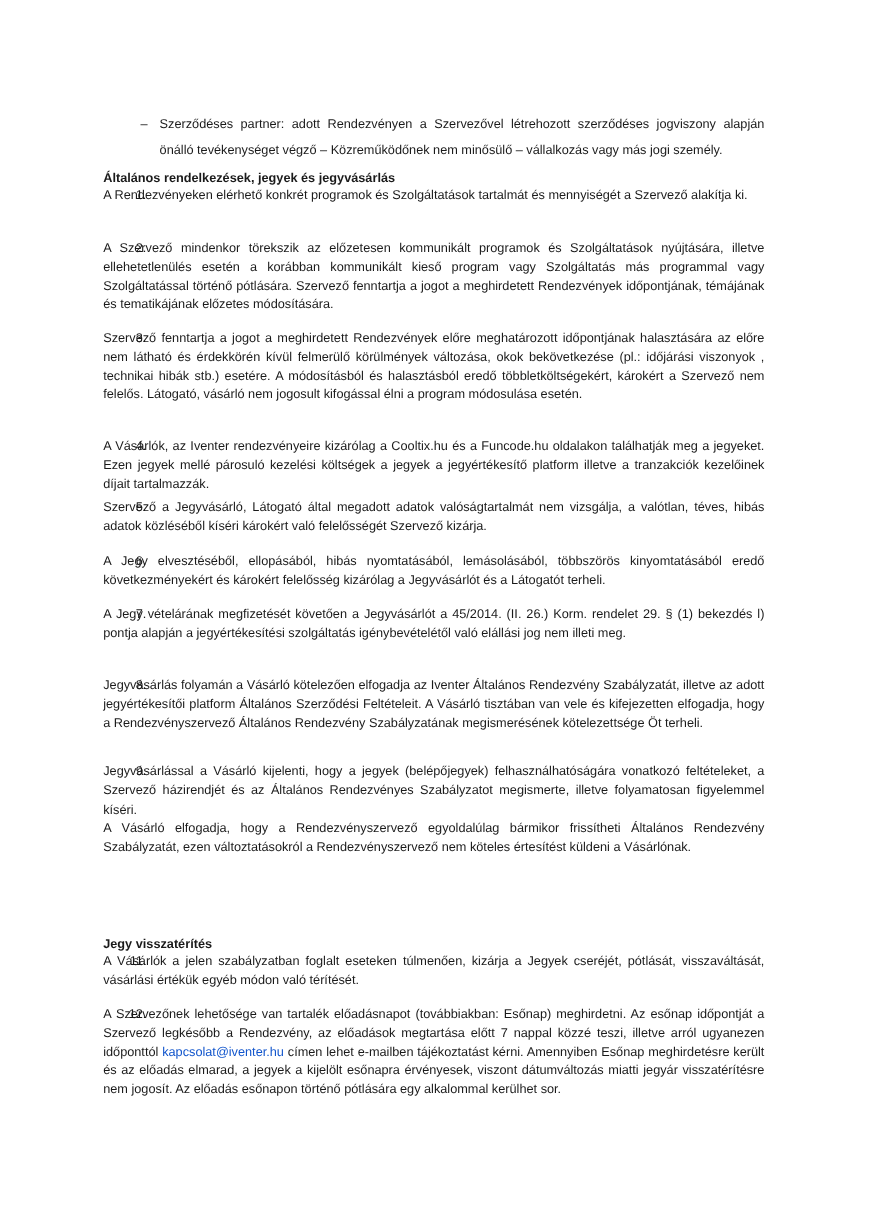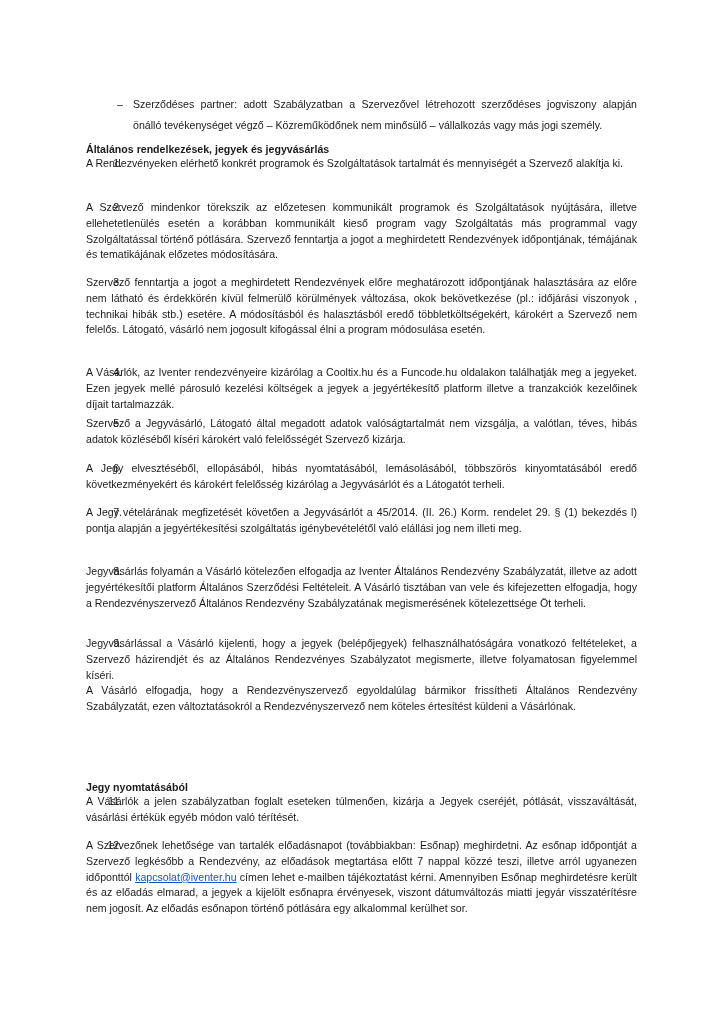--- a/index.html
+++ b/index.html
@@ -7,30 +7,30 @@
          font-family:"Liberation Sans", sans-serif; font-size:10.6px; color:#1a1a1a; }
   .page { position:absolute; left:0; top:0; width:725px; height:1024px; }
   .dash-item { position:absolute; left:86px; top:94px; width:551px; line-height:21px; }
   .dash-item .marker { position:absolute; left:31px; top:0; }
   .dash-item .text { margin-left:47px; text-align:justify; }
   .heading { position:absolute; left:86px; font-weight:bold; line-height:16px;text-align:right; }
   .item { position:absolute; left:86px; width:551px; line-height:15.8px; }
   .item .num { position:absolute; left:0; width:36px; text-align:right; top:0; }
   .item .text { text-align:justify; }
   .item .text p { margin:0; }
-  a.link { color:#1155cc; text-decoration:underline; }
+  a.link { color:#1155cc; }
 </style>
 </head>
 <body>
 
 <div class="page">
 
   <div class="dash-item">
     <span class="marker">–</span>
-    <div class="text">Szerződéses partner: adott Szabályzatban a Szervezővel létrehozott szerződéses jogviszony alapján önálló tevékenységet végző – Közreműködőnek nem minősülő – vállalkozás vagy más jogi személy.</div>
+    <div class="text">Szerződéses partner: adott Rendezvényen a Szervezővel létrehozott szerződéses jogviszony alapján önálló tevékenységet végző – Közreműködőnek nem minősülő – vállalkozás vagy más jogi személy.</div>
   </div>
 
   <div class="heading" style="top:141px;">Általános rendelkezések, jegyek és jegyvásárlás</div>
 
   <div class="item" style="top:156px;">
     <span class="num">1.</span>
     <div class="text">A Rendezvényeken elérhető konkrét programok és Szolgáltatások tartalmát és mennyiségét a Szervező alakítja ki.</div>
   </div>
 
   <div class="item" style="top:200px;">
@@ -70,21 +70,21 @@
 
   <div class="item" style="top:636px;">
     <span class="num">9.</span>
     <div class="text">
       <p>Jegyvásárlással a Vásárló kijelenti, hogy a jegyek (belépőjegyek) felhasználhatóságára vonatkozó feltételeket, a Szervező házirendjét és az Általános Rendezvényes Szabályzatot megismerte, illetve folyamatosan figyelemmel kíséri.</p>
       <p>A Vásárló elfogadja, hogy a Rendezvényszervező egyoldalúlag bármikor frissítheti Általános Rendezvény Szabályzatát, ezen változtatásokról a Rendezvényszervező nem köteles értesítést küldeni a Vásárlónak.</p>
     </div>
   </div>
 
 
-  <div class="heading" style="top:779px;">Jegy nyomtatásából</div>
+  <div class="heading" style="top:779px;">Jegy visszatérítés</div>
 
   <div class="item" style="top:794px;">
     <span class="num">11.</span>
     <div class="text">A Vásárlók a jelen szabályzatban foglalt eseteken túlmenően, kizárja  a Jegyek cseréjét, pótlását, visszaváltását, vásárlási értékük egyéb módon való térítését.</div>
   </div>
 
   <div class="item" style="top:838px;">
     <span class="num">12.</span>
     <div class="text"><span>A Szervezőnek lehetősége van tartalék előadásnapot (továbbiakban: Esőnap) meghirdetni. Az esőnap időpontját a Szervező legkésőbb a Rendezvény, az előadások megtartása előtt 7 nappal közzé teszi, illetve arról ugyanezen időponttól </span><a class="link">kapcsolat@iventer.hu</a><span> címen lehet e-mailben tájékoztatást kérni. Amennyiben Esőnap meghirdetésre került és az előadás elmarad, a jegyek a kijelölt esőnapra érvényesek, viszont dátumváltozás miatti jegyár visszatérítésre nem jogosít. Az előadás esőnapon történő pótlására egy alkalommal kerülhet sor.</span></div>
   </div>

